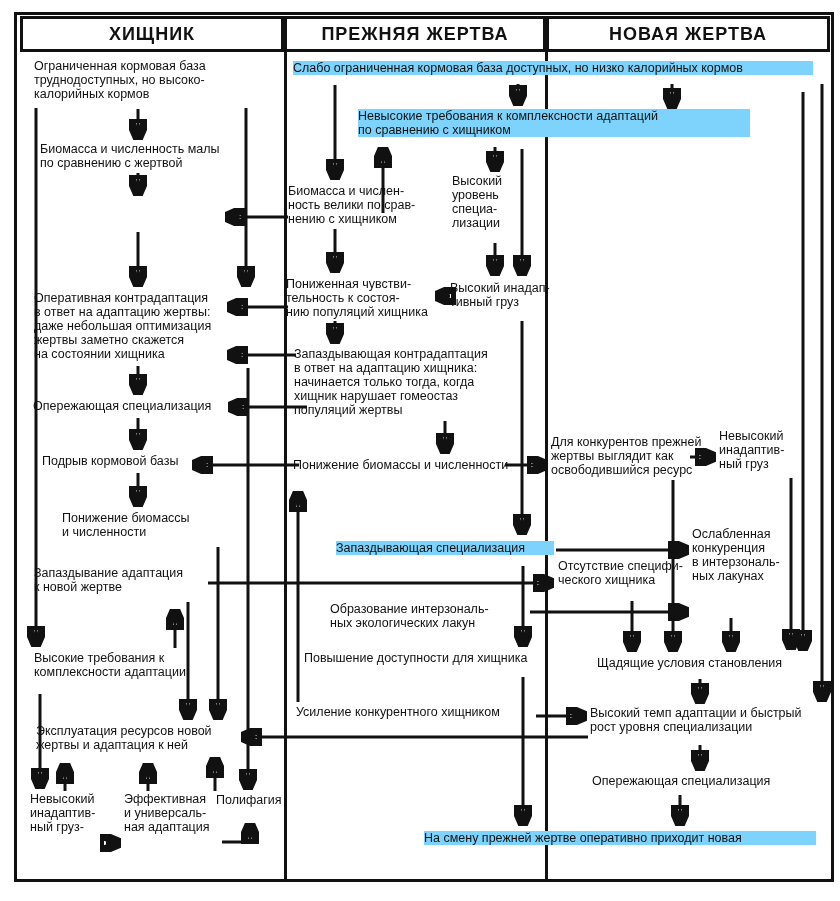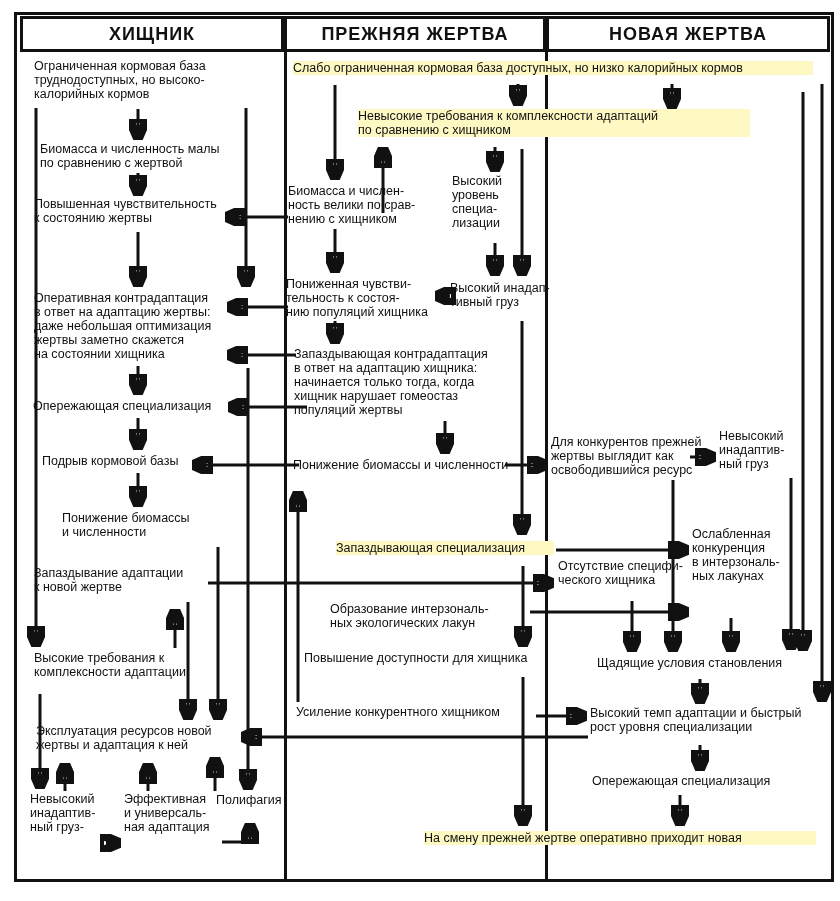--- a/index.html
+++ b/index.html
@@ -12,21 +12,21 @@
        font-size:18px;font-weight:bold;letter-spacing:1px;background:#fff;}
   #hdr1{left:20px;width:264px;}
   #hdr2{left:284px;width:262px;}
   #hdr3{left:546px;width:284px;}
   .divider{position:absolute;top:52px;height:829px;width:3px;background:#111;}
   #div1{left:284px;} #div2{left:545px;}
   svg.arrows{position:absolute;left:0;top:0;}
   svg.arrows line, svg.arrows path{stroke:#111;stroke-width:3;fill:none;}
   .node{position:absolute;font-size:12.5px;line-height:14px;text-align:left;
         white-space:pre-line;}
-  .wbg{background:#fef9c3;}
+  .wbg{background:#7dd3fc;}
   .nw{white-space:nowrap;}
 </style>
 </head>
 <body>
 
 <div id="canvas">
 
   <div id="outer-border"></div>
 
   <div class="hdr" id="hdr1">ХИЩНИК</div>
@@ -102,32 +102,30 @@
       <line x1="700" y1="745" x2="700" y2="769" marker-end="url(#ah)"></line>
       <line x1="680" y1="795" x2="680" y2="824" marker-end="url(#ah)"></line>
     </g>
   </svg>
 
   <div class="node" style="left:34px;top:59px;width:236px;">Ограниченная кормовая база
 труднодоступных, но высоко-
 калорийных кормов</div>
   <div class="node" style="left:40px;top:142px;width:224px;">Биомасса и численность малы
 по сравнению с жертвой</div>
-  <div class="node" style="left:34px;top:197px;width:226px;">Повышенная чувствительность
-к состоянию жертвы</div>
   <div class="node" style="left:34px;top:291px;width:218px;">Оперативная контрадаптация
 в ответ на адаптацию жертвы:
 даже небольшая оптимизация
 жертвы заметно скажется
 на состоянии хищника</div>
   <div class="node nw" style="left:33px;top:399px;width:198px;">Опережающая специализация</div>
   <div class="node nw" style="left:42px;top:454px;width:146px;">Подрыв кормовой базы</div>
   <div class="node" style="left:62px;top:511px;width:172px;">Понижение биомассы
 и численности</div>
-  <div class="node" style="left:34px;top:566px;width:172px;">Запаздывание адаптации
+  <div class="node" style="left:34px;top:566px;width:172px;">Запаздывание адаптация
 к новой жертве</div>
   <div class="node" style="left:34px;top:651px;width:184px;">Высокие требования к
 комплексности адаптации</div>
   <div class="node" style="left:36px;top:724px;width:200px;">Эксплуатация ресурсов новой
 жертвы и адаптация к ней</div>
   <div class="node" style="left:30px;top:792px;width:86px;">Невысокий
 инадаптив-
 ный груз-</div>
   <div class="node" style="left:124px;top:792px;width:96px;">Эффективная
 и универсаль-

